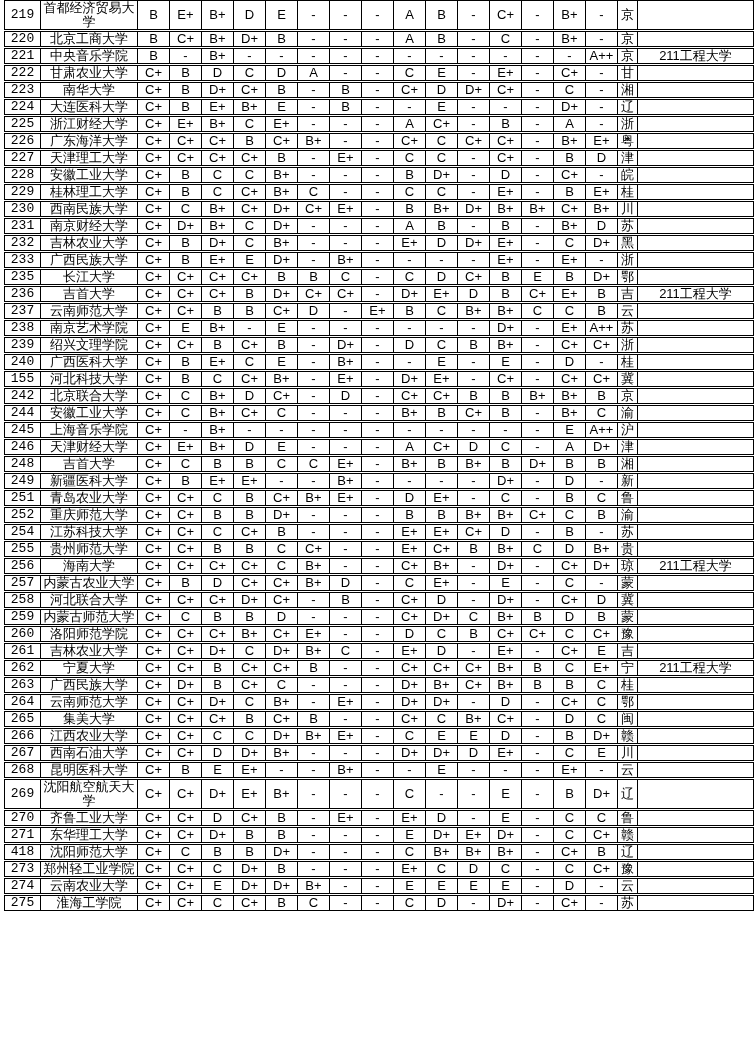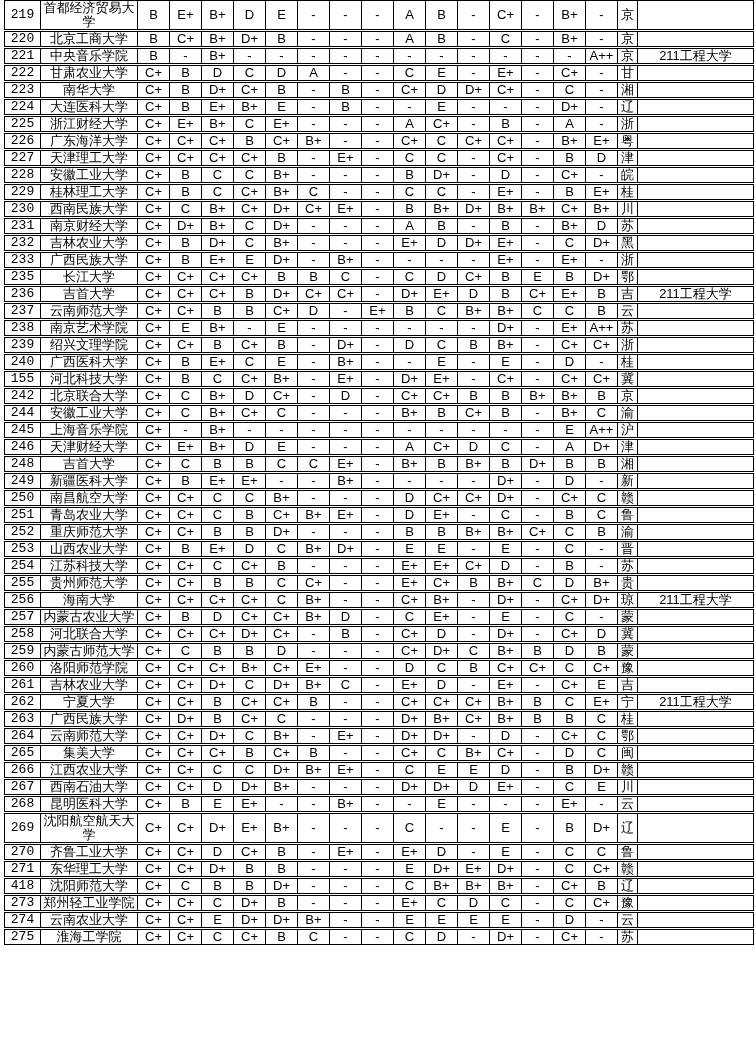--- a/index.html
+++ b/index.html
@@ -661,41 +661,20 @@
           <td class="grade">-</td>
           <td class="grade">-</td>
           <td class="grade">D+</td>
           <td class="grade">-</td>
           <td class="grade">D</td>
           <td class="grade">-</td>
           <td class="prov">新</td>
           <td class="note"></td>
         </tr>
         <tr>
-          <td class="rank">250</td>
-          <td class="name">南昌航空大学</td>
-          <td class="grade">C+</td>
-          <td class="grade">C+</td>
-          <td class="grade">C</td>
-          <td class="grade">C</td>
-          <td class="grade">B+</td>
-          <td class="grade">-</td>
-          <td class="grade">-</td>
-          <td class="grade">-</td>
-          <td class="grade">D</td>
-          <td class="grade">C+</td>
-          <td class="grade">C+</td>
-          <td class="grade">D+</td>
-          <td class="grade">-</td>
-          <td class="grade">C+</td>
-          <td class="grade">C</td>
-          <td class="prov">赣</td>
-          <td class="note"></td>
-        </tr>
-        <tr>
           <td class="rank">251</td>
           <td class="name">青岛农业大学</td>
           <td class="grade">C+</td>
           <td class="grade">C+</td>
           <td class="grade">C</td>
           <td class="grade">B</td>
           <td class="grade">C+</td>
           <td class="grade">B+</td>
           <td class="grade">E+</td>
           <td class="grade">-</td>
@@ -721,41 +700,20 @@
           <td class="grade">-</td>
           <td class="grade">-</td>
           <td class="grade">B</td>
           <td class="grade">B</td>
           <td class="grade">B+</td>
           <td class="grade">B+</td>
           <td class="grade">C+</td>
           <td class="grade">C</td>
           <td class="grade">B</td>
           <td class="prov">渝</td>
-          <td class="note"></td>
-        </tr>
-        <tr>
-          <td class="rank">253</td>
-          <td class="name">山西农业大学</td>
-          <td class="grade">C+</td>
-          <td class="grade">B</td>
-          <td class="grade">E+</td>
-          <td class="grade">D</td>
-          <td class="grade">C</td>
-          <td class="grade">B+</td>
-          <td class="grade">D+</td>
-          <td class="grade">-</td>
-          <td class="grade">E</td>
-          <td class="grade">E</td>
-          <td class="grade">-</td>
-          <td class="grade">E</td>
-          <td class="grade">-</td>
-          <td class="grade">C</td>
-          <td class="grade">-</td>
-          <td class="prov">晋</td>
           <td class="note"></td>
         </tr>
         <tr>
           <td class="rank">254</td>
           <td class="name">江苏科技大学</td>
           <td class="grade">C+</td>
           <td class="grade">C+</td>
           <td class="grade">C</td>
           <td class="grade">C+</td>
           <td class="grade">B</td>

